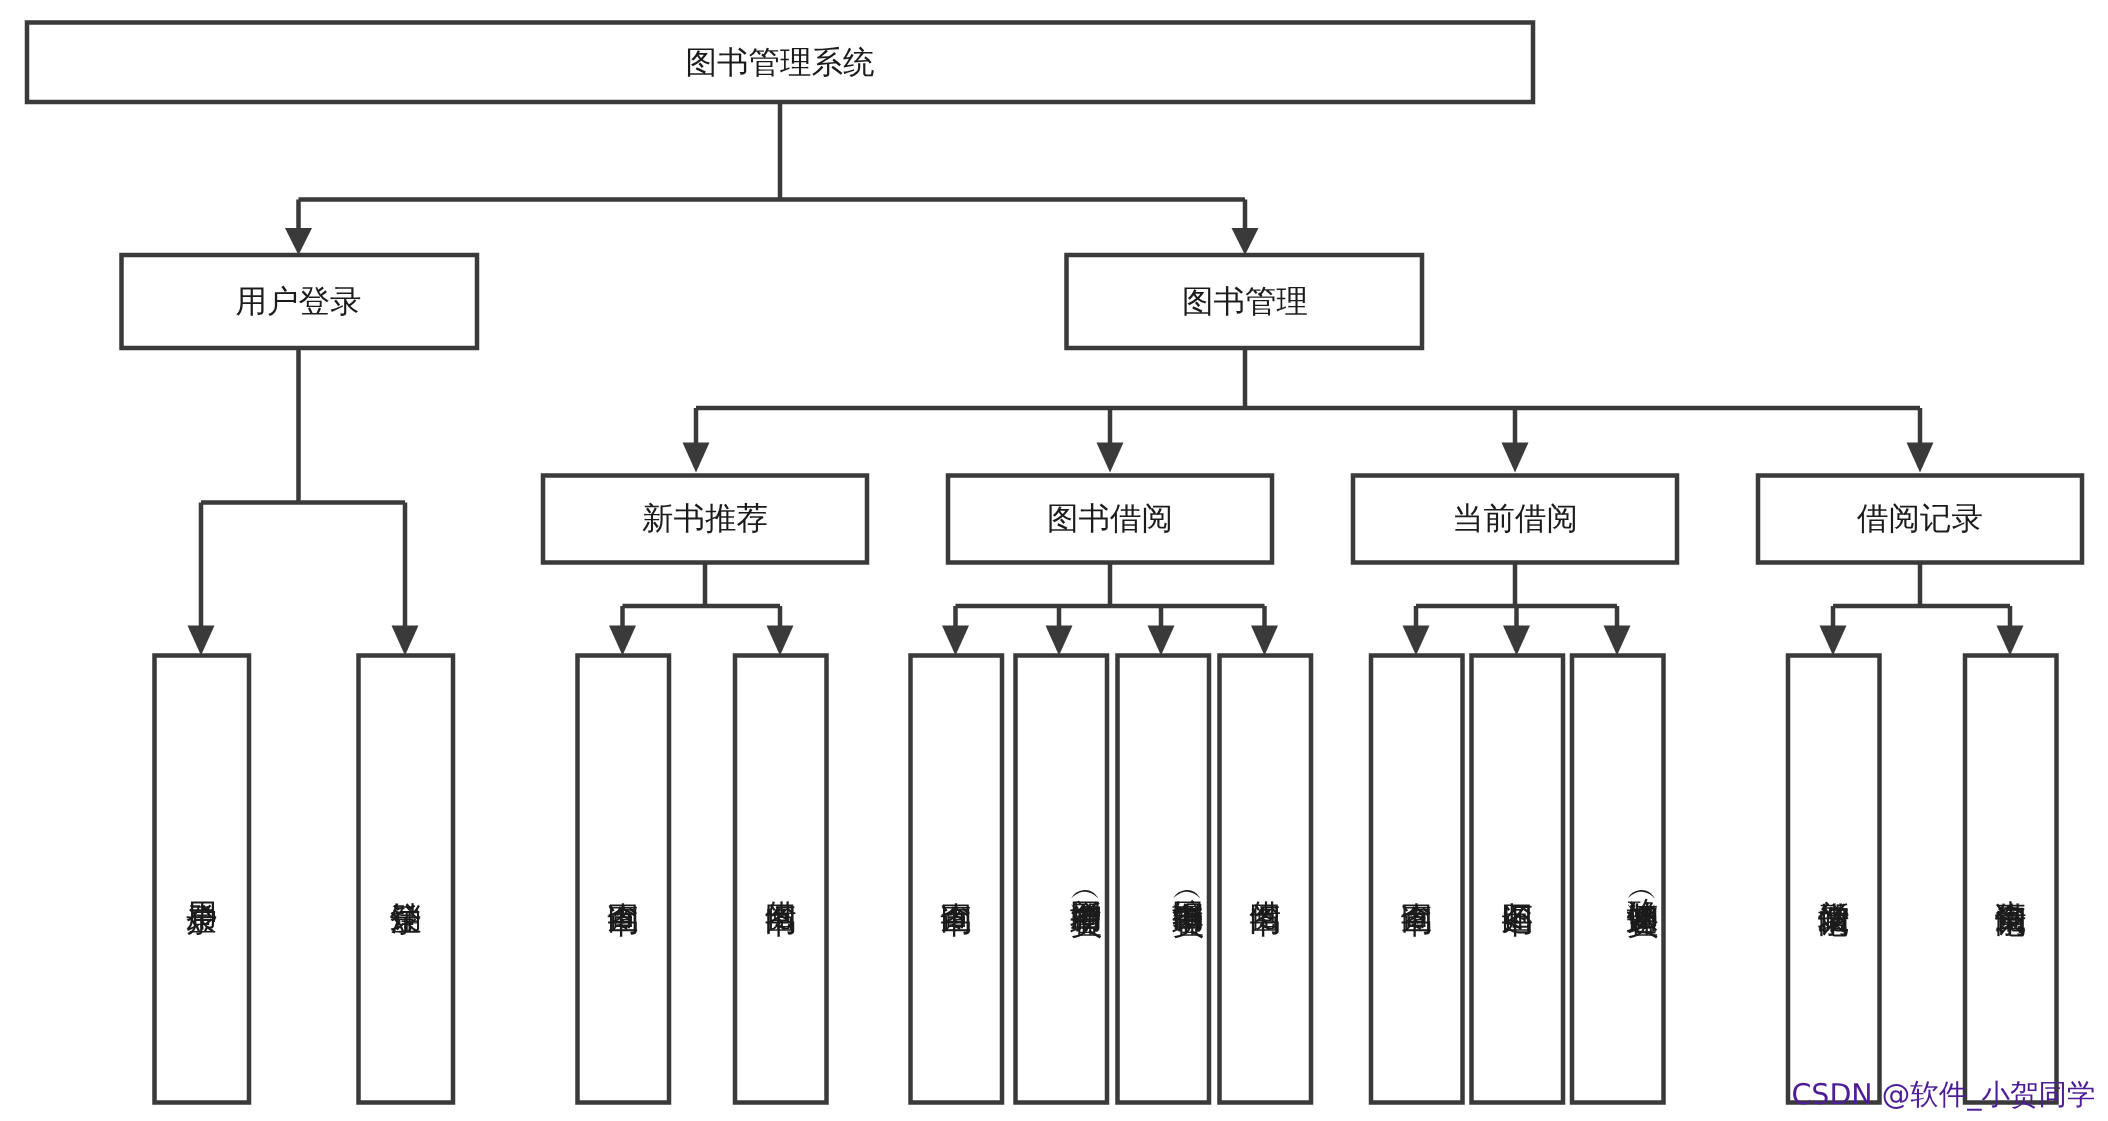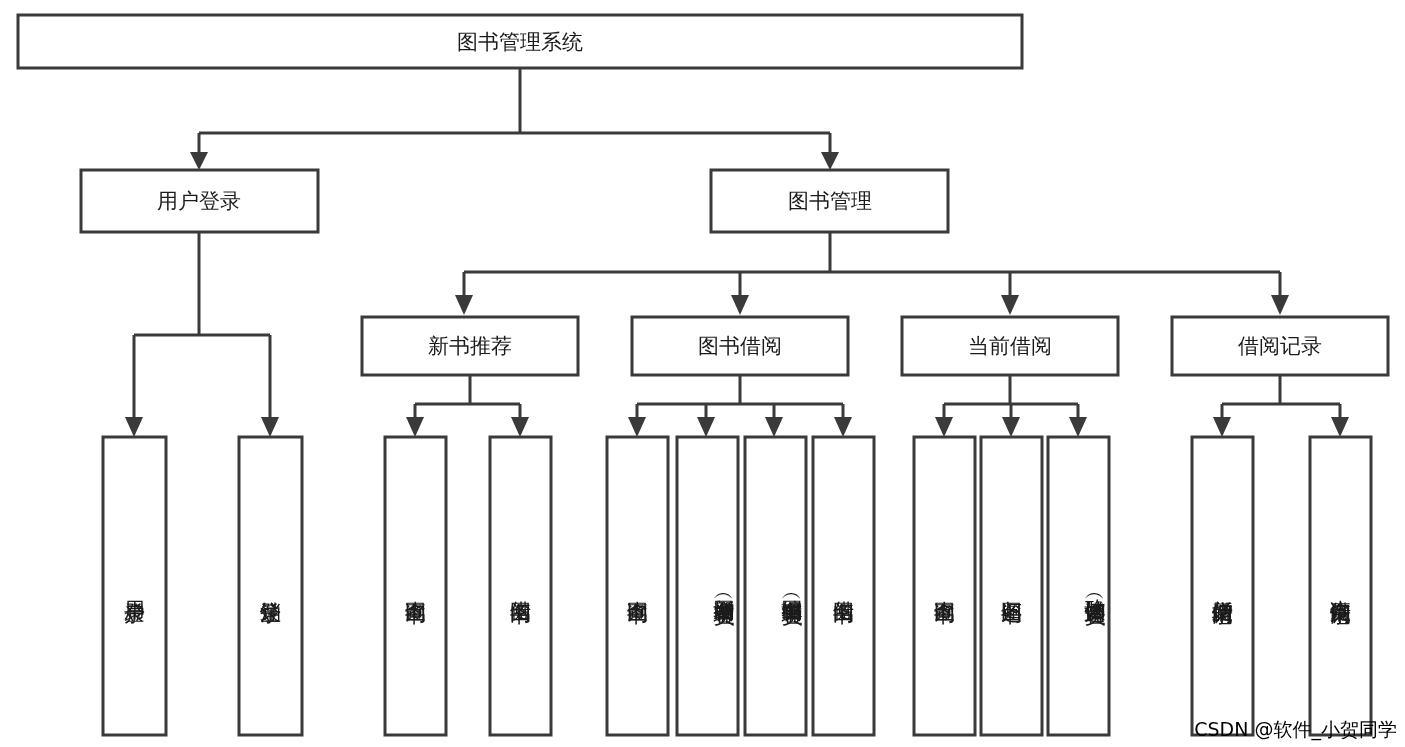--- a/index.html
+++ b/index.html
@@ -63,21 +63,21 @@
     text-align: center;
     pointer-events: none;
     white-space: nowrap;
   }
   .watermark {
     position: absolute;
     right: 8px;
     bottom: 4px;
     font-family: "DejaVu Sans", "Liberation Sans", sans-serif;
     font-size: 19px;
-    color: #000000;
+    color: #4c1d95;
     white-space: nowrap;
     user-select: none;
   }
 </style>
 </head>
 <body>
 
 <div id="diagram-root">
 
   <svg class="tree-canvas" viewBox="0 0 1405 747" xmlns="http://www.w3.org/2000/svg">

